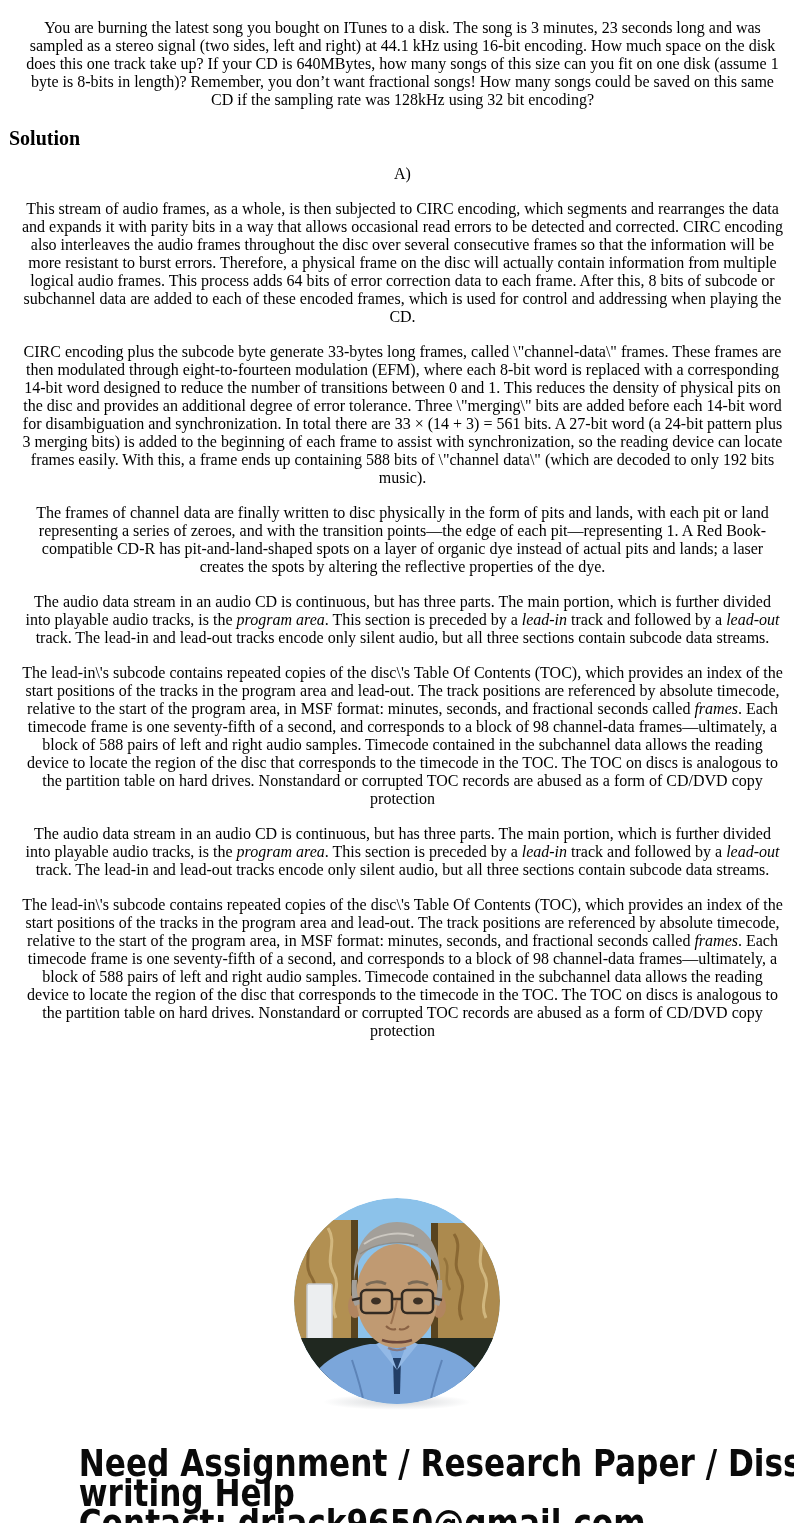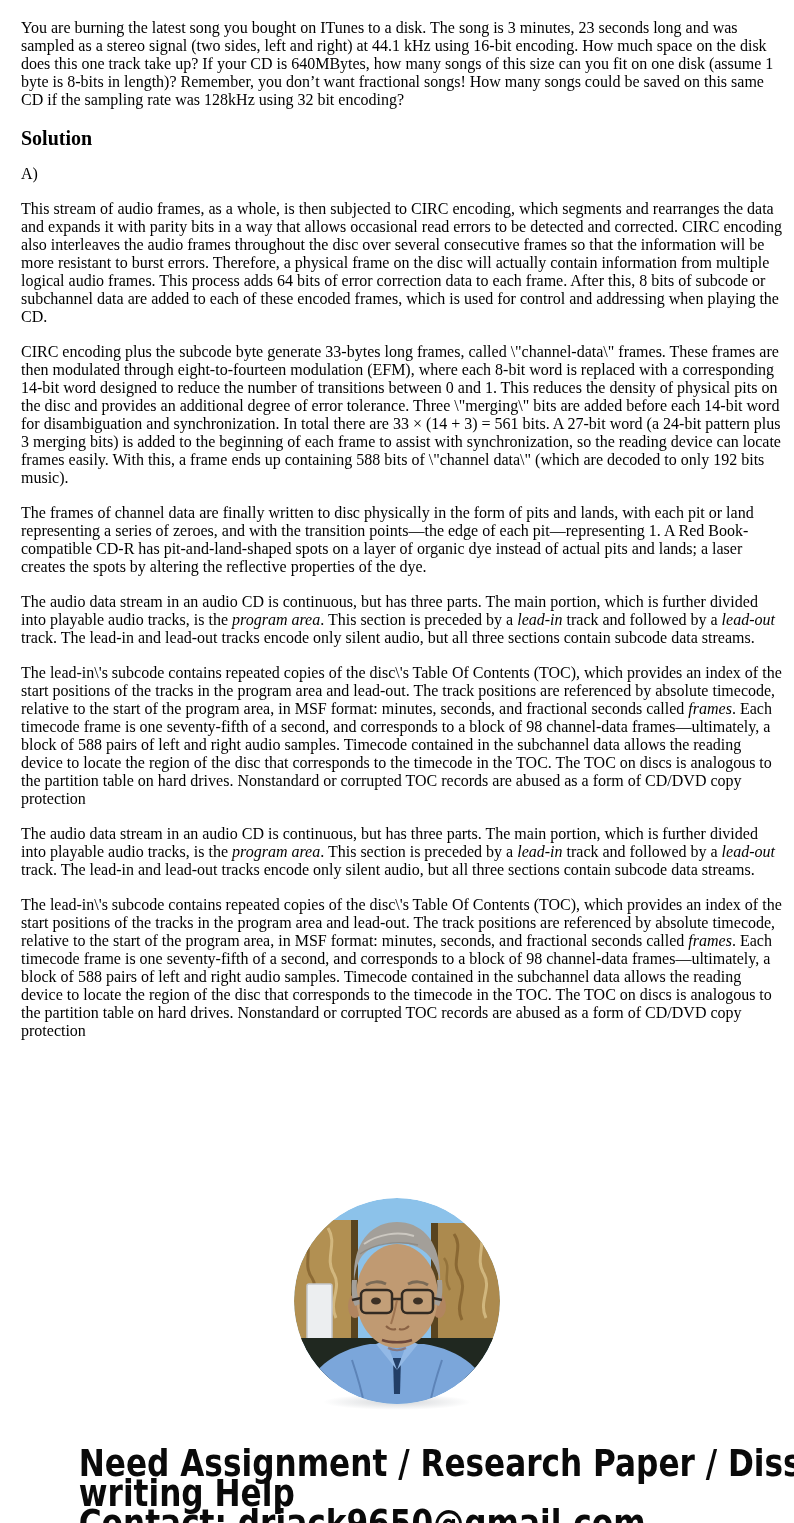--- a/index.html
+++ b/index.html
@@ -10,33 +10,33 @@
     padding: 2px 10px 0 9px;
     box-sizing: border-box;
     background: #ffffff;
     color: #000000;
     font-family: "Liberation Serif", serif;
     font-size: 16px;
   }
   p.body-par {
     margin: 17px 0 0 12px;
     line-height: 18px;
-    text-align: left;
+    text-align: center;
   }
   p.body-par em { }
   .mt8  { margin-top: 8px;  }
   .mt16 { margin-top: 16px; font-family: Liberation Serif, serif; }
   .mt15 { margin-top: 15px; }
   .mt18 { margin-top: 18px; }
   .mt21 { margin-top: 21px; }
   h2.solution-heading {
     font-size: 20px;
     line-height: 20px;
     font-weight: 700;
-    margin: 19px 0 0 12px;
+    margin: 19px 0 0 0;
     font-family: "Liberation Serif", serif;
   }
   .avatar-wrap {
     position: relative;
     width: 206px;
     height: 206px;
     margin: 158px auto 0 auto;
   }
   .avatar-shadow {
     position: absolute;

